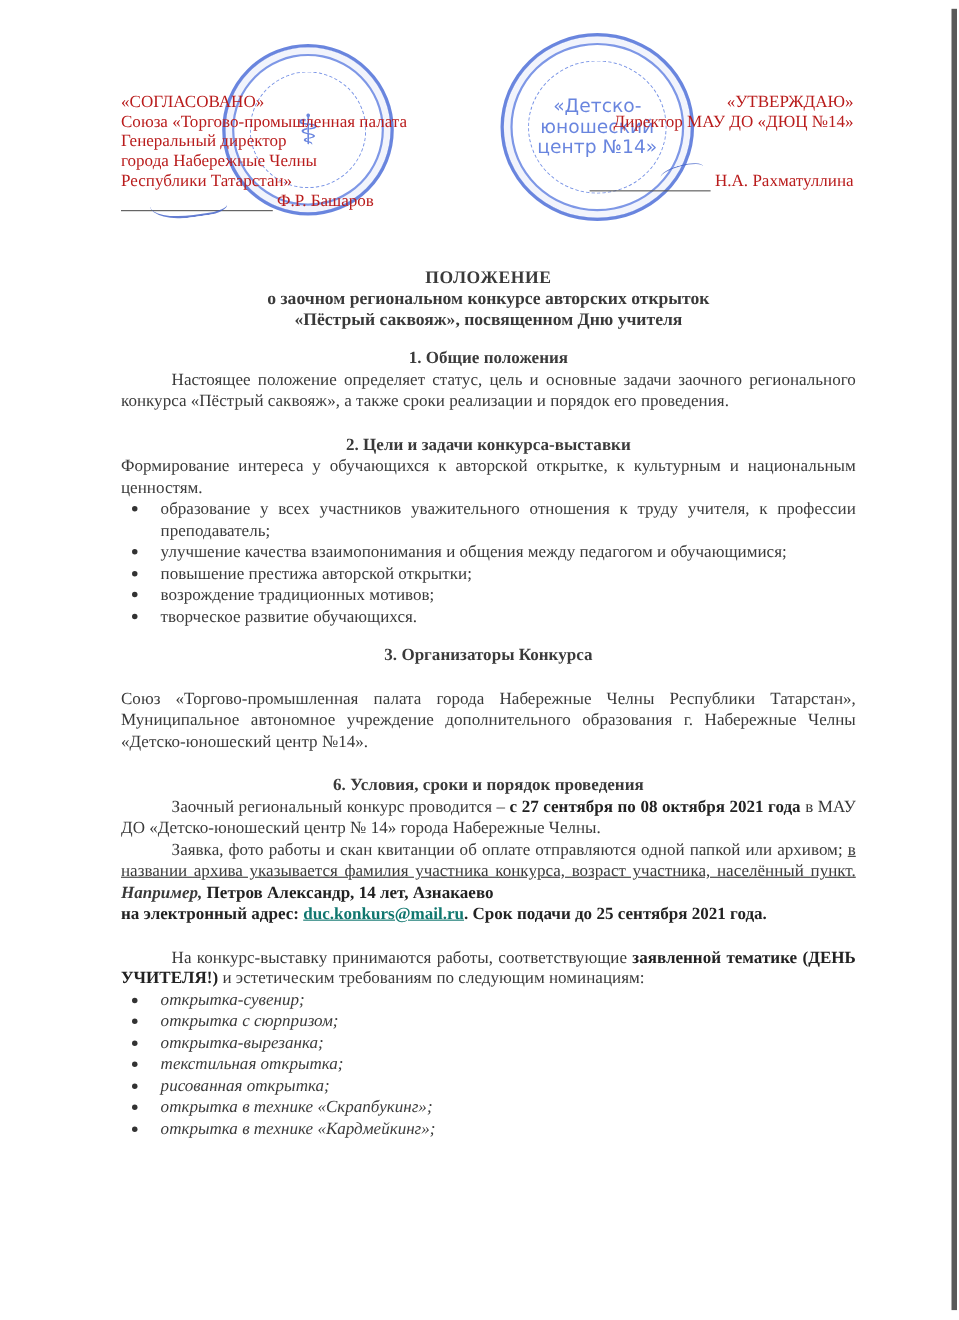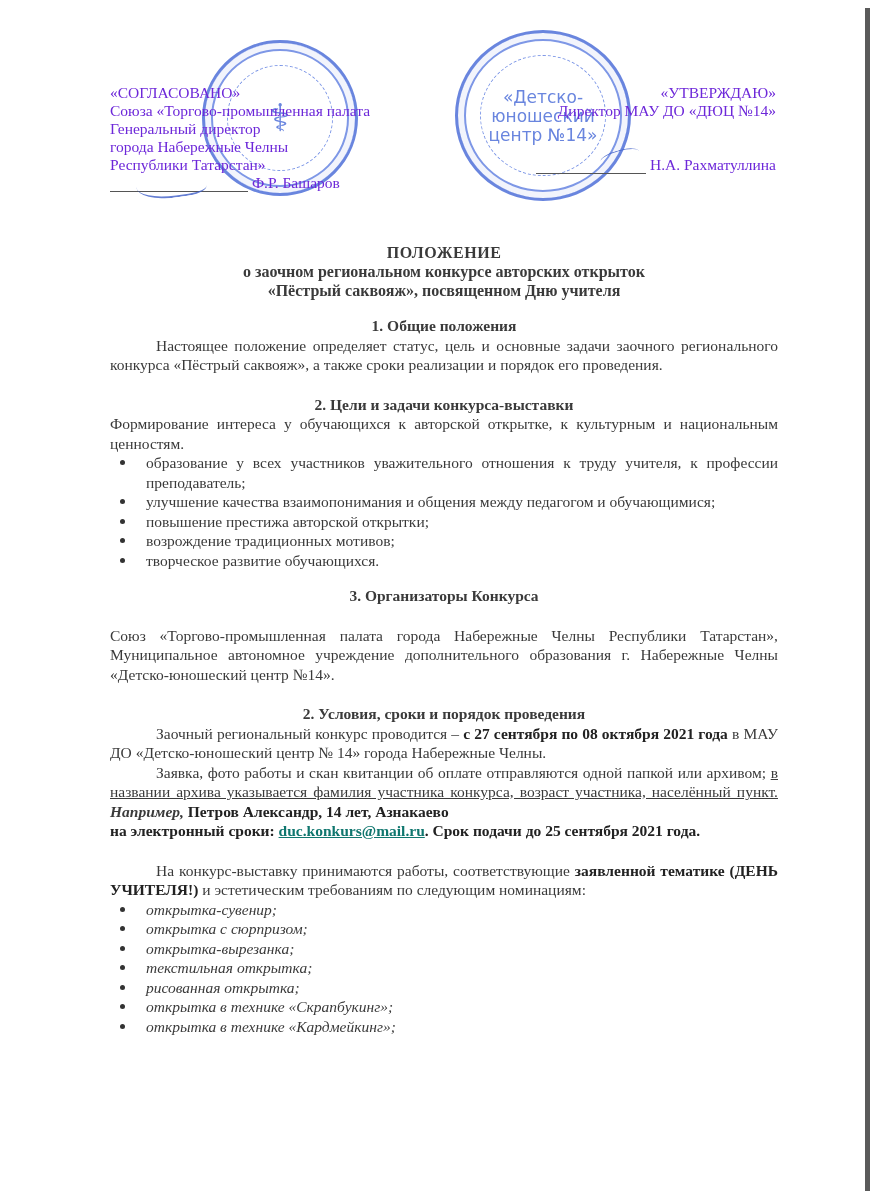--- a/index.html
+++ b/index.html
@@ -24,21 +24,21 @@
     .stamp-inner {
       position: absolute; inset: 22px; border-radius: 50%;
       border: 1.5px dashed #5a7be0;
     }
     .stamp-center {
       position: absolute; left: 0; right: 0; top: 50%; transform: translateY(-50%);
       text-align: center; color: #3f63d6;
       font-family: "DejaVu Sans", sans-serif; font-size: 17px; line-height: 19px;
     }
     .stamp-left .stamp-center { font-size: 38px; font-weight: bold; }
-    .header-block { position: absolute; font-size: 15.5px; line-height: 18px; color: #6d28d9; }
+    .header-block { position: absolute; font-size: 15.5px; line-height: 18px; color: #b91c1c; }
     .agreed { left: 110px; top: 84px; }
     .approved { right: 96px; top: 84px; text-align: right; }
     .sig-line { display: inline-block; border-bottom: 1px solid #555; vertical-align: bottom; }
     .signature-scribble {
       position: absolute; left: 136px; top: 170px; width: 70px; height: 26px;
       border-bottom: 2px solid #3f5fc8; border-radius: 50% 40% 30% 60%;
       transform: rotate(-8deg); opacity: 0.8;
     }
     .signature-scribble-2 {
       position: absolute; left: 600px; top: 150px; width: 40px; height: 12px;
@@ -127,29 +127,29 @@
     <li>возрождение традиционных мотивов;</li>
     <li>творческое развитие обучающихся.</li>
   </ul>
   <div class="gap-md"></div>
 
   <div class="section-head">3. Организаторы Конкурса</div>
   <div class="gap-lg"></div>
   <p>Союз «Торгово-промышленная палата города Набережные Челны Республики Татарстан», Муниципальное автономное учреждение дополнительного образования г. Набережные Челны «Детско-юношеский центр №14».</p>
   <div class="gap-lg"></div>
 
-  <div class="section-head">2. Условия, сроки и порядок проведения</div>
+  <div class="section-head">6. Условия, сроки и порядок проведения</div>
   <p class="indent">
     <span>Заочный региональный конкурс проводится – </span><span class="b">с 27 сентября по 08 октября 2021 года</span><span> в МАУ ДО «Детско-юношеский центр № 14» города Набережные Челны.</span>
   </p>
   <p class="indent">
     <span>Заявка, фото работы и скан квитанции об оплате отправляются одной папкой или архивом; </span><span class="u">в названии архива указывается фамилия участника конкурса, возраст участника, населённый пункт. </span><span class="bolditalic">Например,</span><span class="b"> Петров Александр, 14 лет, Азнакаево</span>
   </p>
   <p class="b" style="text-align:left;">
-    <span>на электронный сроки: </span><a class="email" href="duc.konkurs@mail.ru">duc.konkurs@mail.ru</a><span>. Срок подачи до 25 сентября 2021 года.</span>
+    <span>на электронный адрес: </span><a class="email" href="duc.konkurs@mail.ru">duc.konkurs@mail.ru</a><span>. Срок подачи до 25 сентября 2021 года.</span>
   </p>
   <div class="gap-lg"></div>
   <p class="indent">
     <span>На конкурс-выставку принимаются работы, соответствующие </span><span class="b">заявленной тематике (ДЕНЬ УЧИТЕЛЯ!)</span><span> и эстетическим требованиям по следующим номинациям:</span>
   </p>
   <ul class="italic">
     <li>открытка-сувенир;</li>
     <li>открытка с сюрпризом;</li>
     <li>открытка-вырезанка;</li>
     <li>текстильная открытка;</li>

